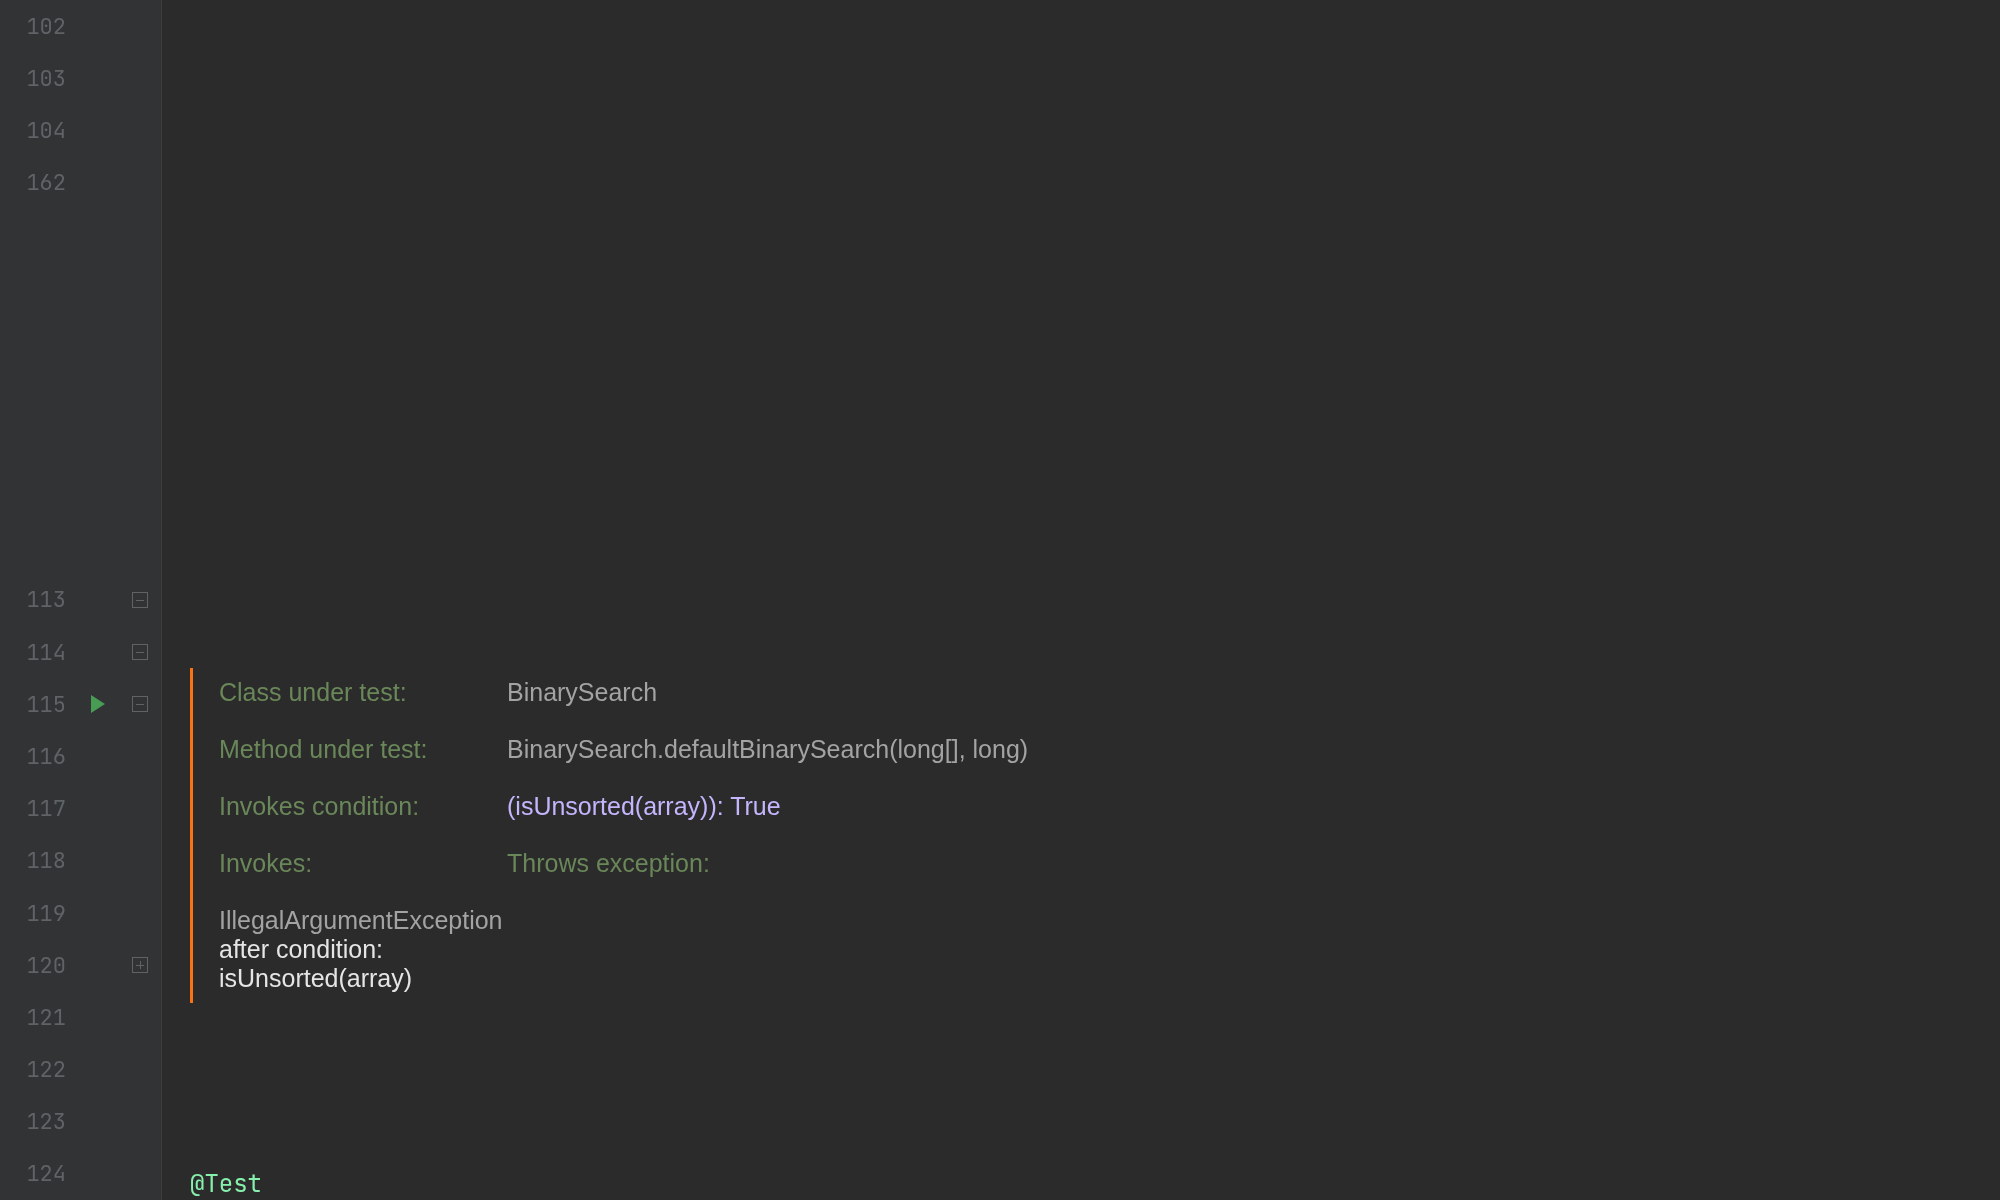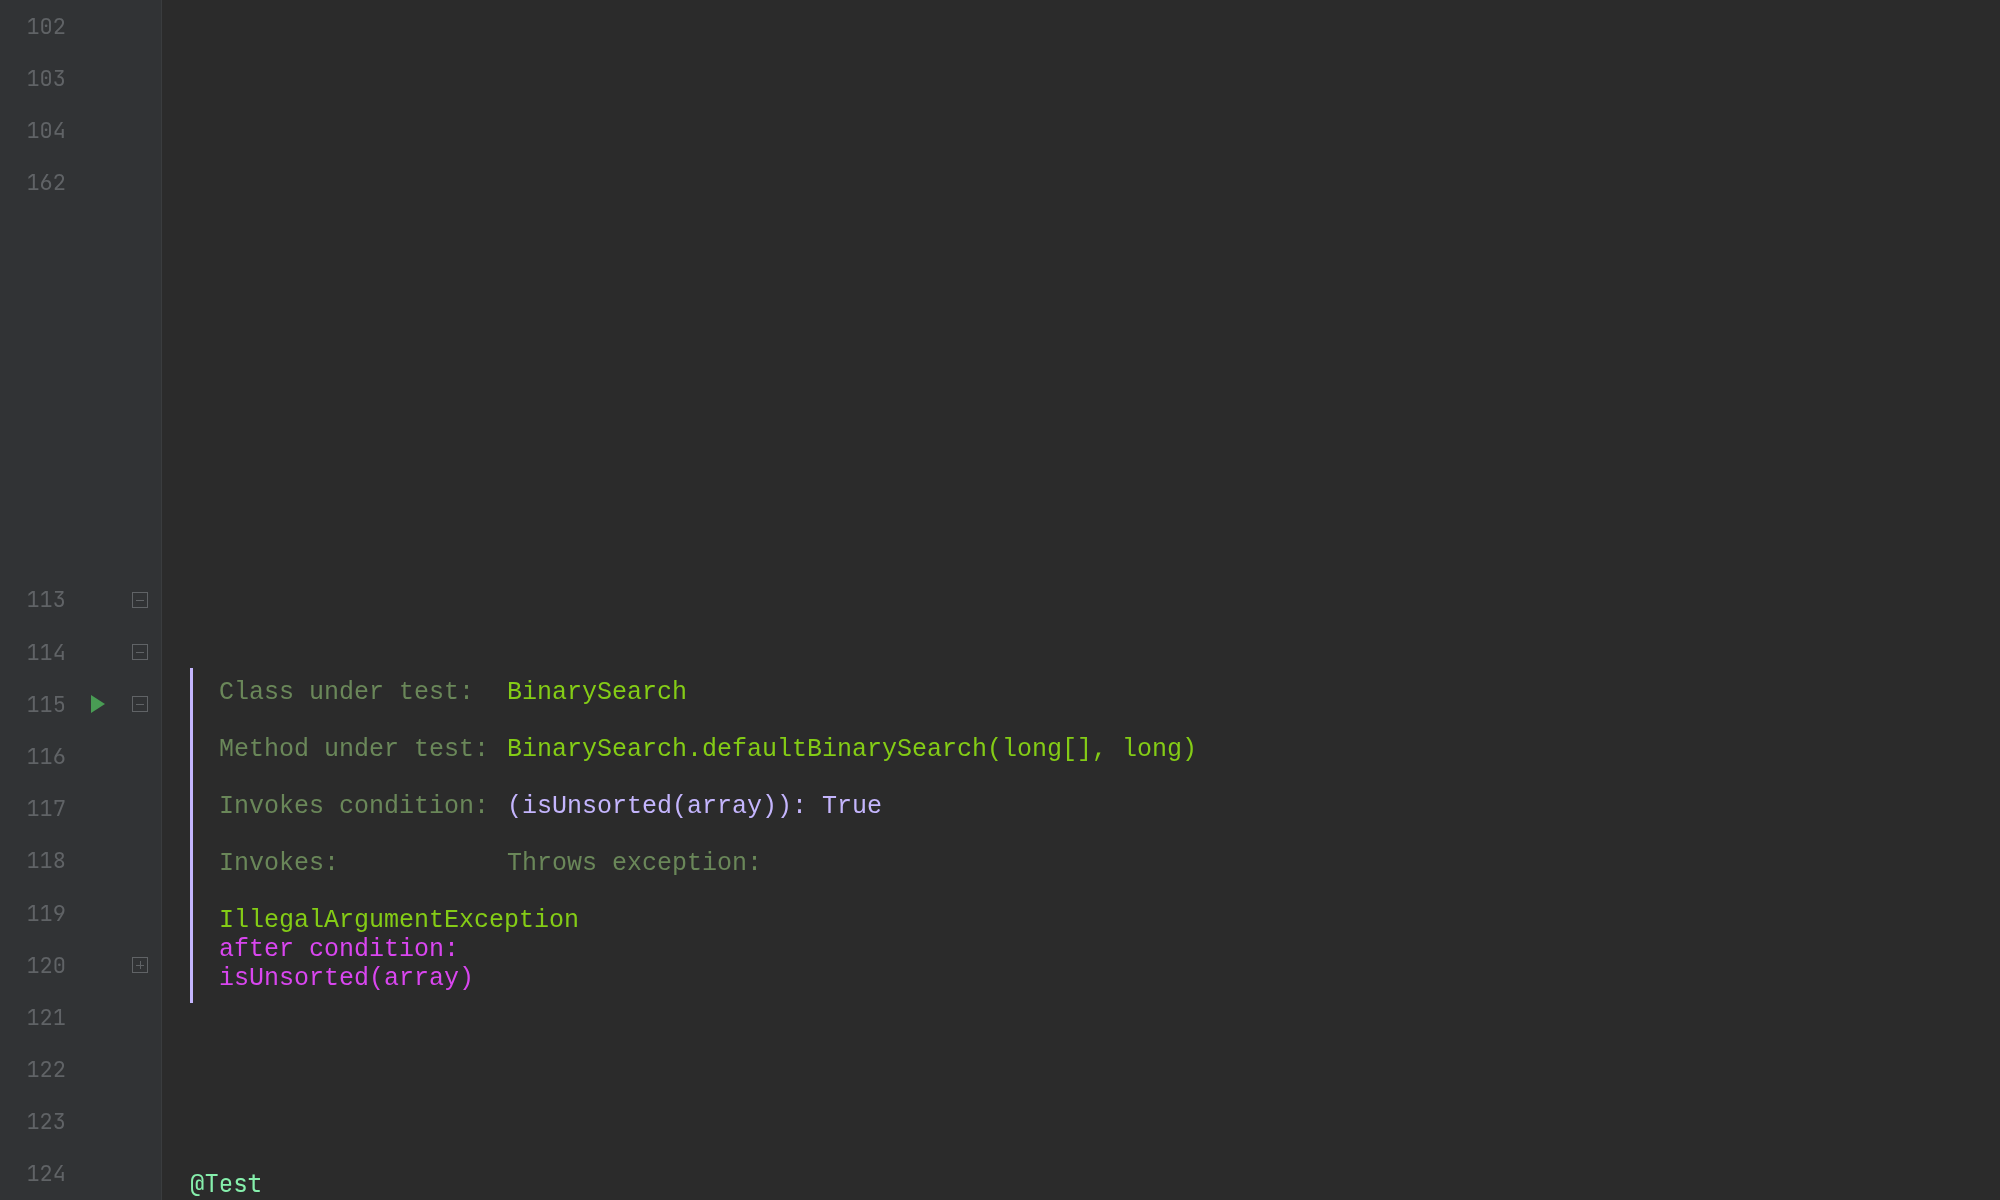--- a/index.html
+++ b/index.html
@@ -58,35 +58,35 @@
   }
   .code-row {
     height: 56px;
     display: flex;
     align-items: center;
     color: #a9b7c6;
   }
   
   .doc-block {
     margin-left: 14px;
-    border-left: 3px solid #c4b5fd;
+    border-left: 3px solid #f97316;
     padding: 10px 0 10px 26px;
     display: grid;
     grid-template-columns: 260px auto;
     row-gap: 20px;
     column-gap: 8px;
     align-items: baseline;
-    font-family: Liberation Mono, monospace;
+    font-family: Liberation Sans, sans-serif;
     font-size: 25px;
     gap: 28px;
   }
   .doc-label { color: #6a8759; }
-  .doc-val .link { color: #84cc16; }
+  .doc-val .link { color: #a3a3a3; }
   .doc-val .cond { color: #c4b5fd; }
-  .doc-val .xtra { color: #d946ef; text-align: right; }
+  .doc-val .xtra { color: #e5e5e5; text-align: right; }
   .doc-val { white-space: normal; }
   
   .tok-anno { color: #86efac; }
   .indent1 { margin-left: 14px; }
 
   
   .run-triangle {
     width: 0; height: 0;
     border-top: 9px solid transparent;
     border-bottom: 9px solid transparent;

